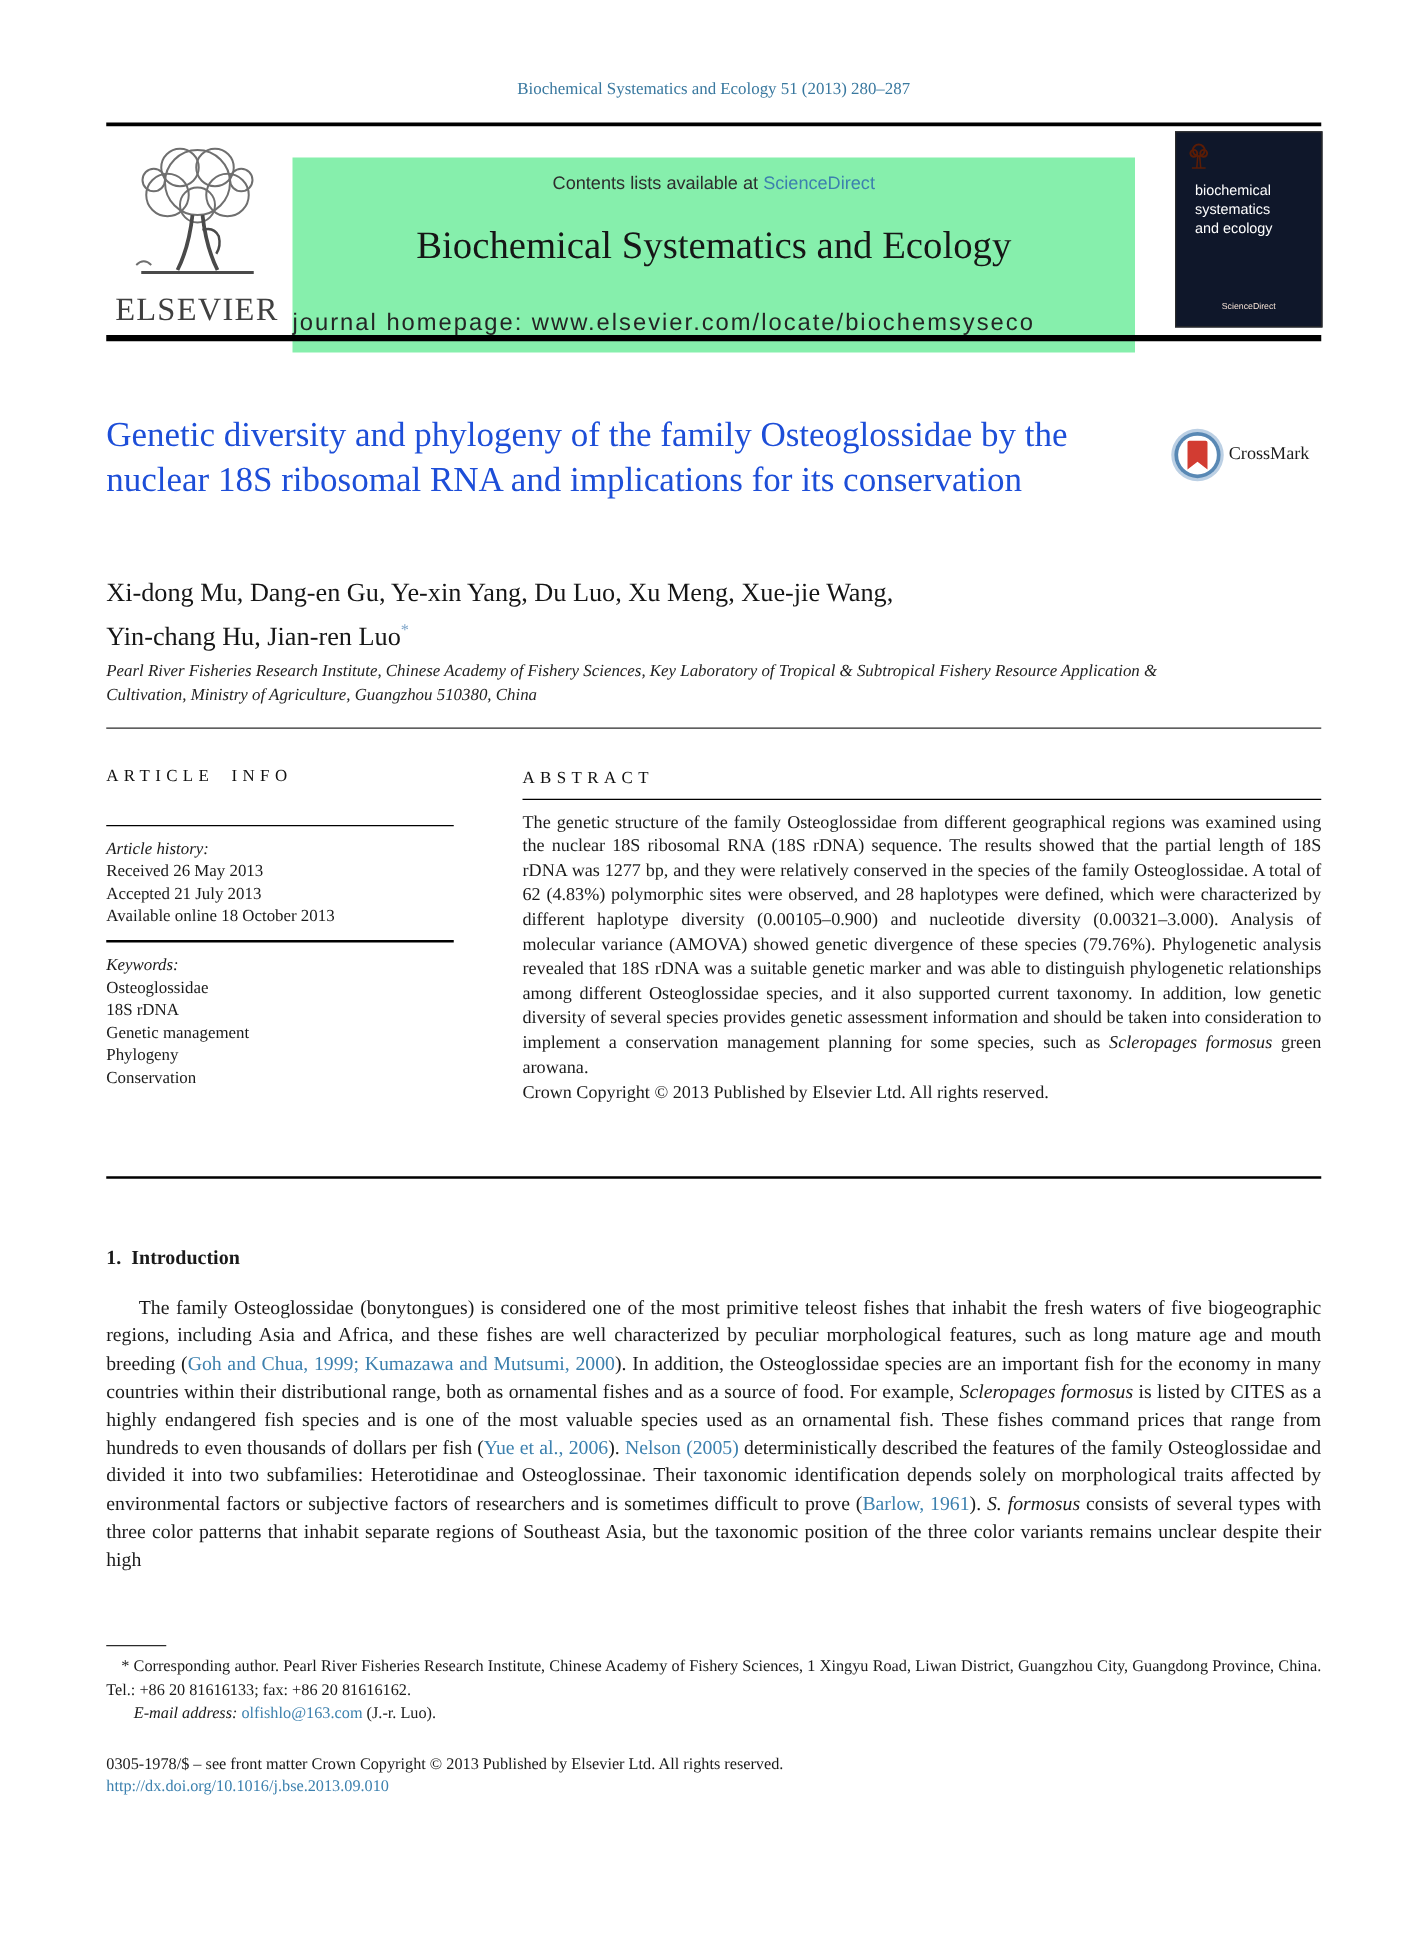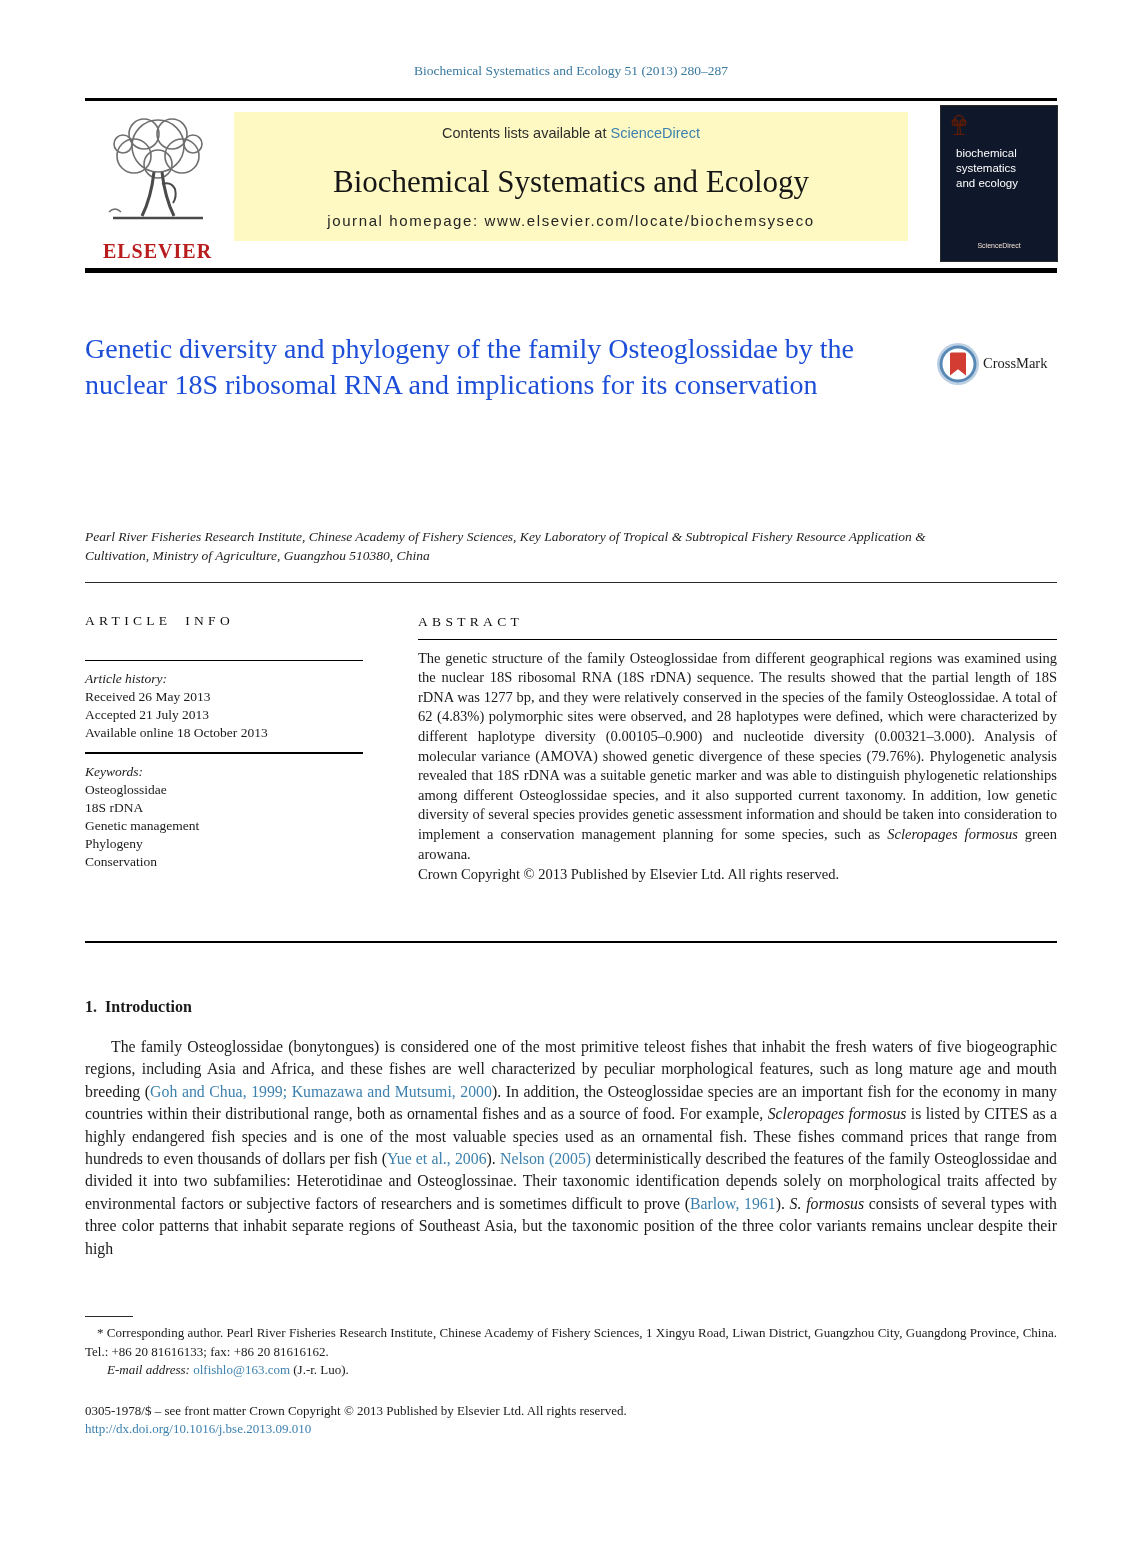--- a/index.html
+++ b/index.html
@@ -10,26 +10,26 @@
   .italic{font-style:italic;}
   .rule{position:absolute;left:85px;width:972px;background:#000;}
 
   
   #citation{position:absolute;top:63px;left:85px;width:972px;text-align:center;
             font-size:13.5px;color:#39789f;}
 
   
   #rule-top{top:98px;height:3px;}
   #elsevier-logo{position:absolute;left:85px;top:110px;width:145px;height:155px;text-align:center;}
-  #elsevier-wordmark{position:absolute;left:0;bottom:2px;width:100%;font-size:20px;font-weight:700;
-                     letter-spacing:1px;color:#b91c1c;}
-  #journal-banner{position:absolute;left:234px;top:112px;width:674px;height:129px;background:#fef9c3;}
+  #elsevier-wordmark{position:absolute;left:0;bottom:2px;width:100%;font-size:26px;font-weight:400;
+                     letter-spacing:1px;color:#404040;}
+  #journal-banner{position:absolute;left:234px;top:126px;width:674px;height:156px;background:#86efac;}
   #contents-line{position:absolute;top:13px;left:0;width:100%;text-align:center;font-size:14.5px;color:#2d2d2d;}
   #journal-title{position:absolute;top:52px;left:0;width:100%;text-align:center;font-size:31px;color:#161616;}
-  #homepage-line{position:absolute;bottom:12px;left:0;width:100%;text-align:center;font-size:15px;
+  #homepage-line{position:absolute;bottom:12px;left:0;width:100%;font-size:19px;
                  letter-spacing:1.6px;color:#242424;}
   #journal-cover{position:absolute;left:940px;top:105px;width:118px;height:157px;background:#0f172a;
                  border:1px solid #2b2b2b;box-sizing:border-box;}
   #cover-text{position:absolute;left:15px;top:40px;color:#ffffff;font-size:11.5px;line-height:15px;}
   #cover-sd{position:absolute;bottom:12px;left:0;width:100%;text-align:center;color:#f6e3d6;font-size:7px;}
   #rule-header-bottom{top:268px;height:5px;}
 
   
   #article-title{position:absolute;left:85px;top:331px;width:840px;font-size:28px;line-height:36px;color:#1d4ed8;}
   #crossmark{position:absolute;left:936px;top:342px;width:122px;height:44px;cursor:pointer;}
@@ -136,20 +136,26 @@
     <svg width="44" height="44" viewBox="0 0 44 44">
       <circle cx="22" cy="22" r="21" fill="#bcd0e4"></circle>
       <circle cx="22" cy="22" r="18.5" fill="#5888b4"></circle>
       <circle cx="22" cy="22" r="15.5" fill="#ffffff"></circle>
       <path d="M15.5 10.5 h13 q1.5 0 1.5 1.5 v21.5 l-8 -6.2 -8 6.2 v-21.5 q0 -1.5 1.5 -1.5 z" fill="#d23c32"></path>
       <path d="M17 33.5 l5 -3.9 5 3.9 v1.5 l-5 -3.8 -5 3.8 z" fill="#ffffff" opacity="0.0"></path>
     </svg>
     <span id="crossmark-label">CrossMark</span>
   </div>
 
+  <div id="authors">
+    <div>Xi-dong Mu, Dang-en Gu, Ye-xin Yang, Du Luo, Xu Meng, Xue-jie Wang,</div>
+    <div>
+      <span>Yin-chang Hu, Jian-ren Luo</span><span id="corresponding-mark">*</span>
+    </div>
+  </div>
 
   <div id="affiliation">Pearl River Fisheries Research Institute, Chinese Academy of Fishery Sciences, Key Laboratory of Tropical &amp; Subtropical Fishery Resource Application &amp; Cultivation, Ministry of Agriculture, Guangzhou 510380, China</div>
 
   <div class="rule" id="rule-affil"></div>
 
   <div id="article-info">
     <div class="head col-heading">ARTICLE INFO</div>
     <div id="history-label">Article history:</div>
     <div>
         <div>Received 26 May 2013</div>

